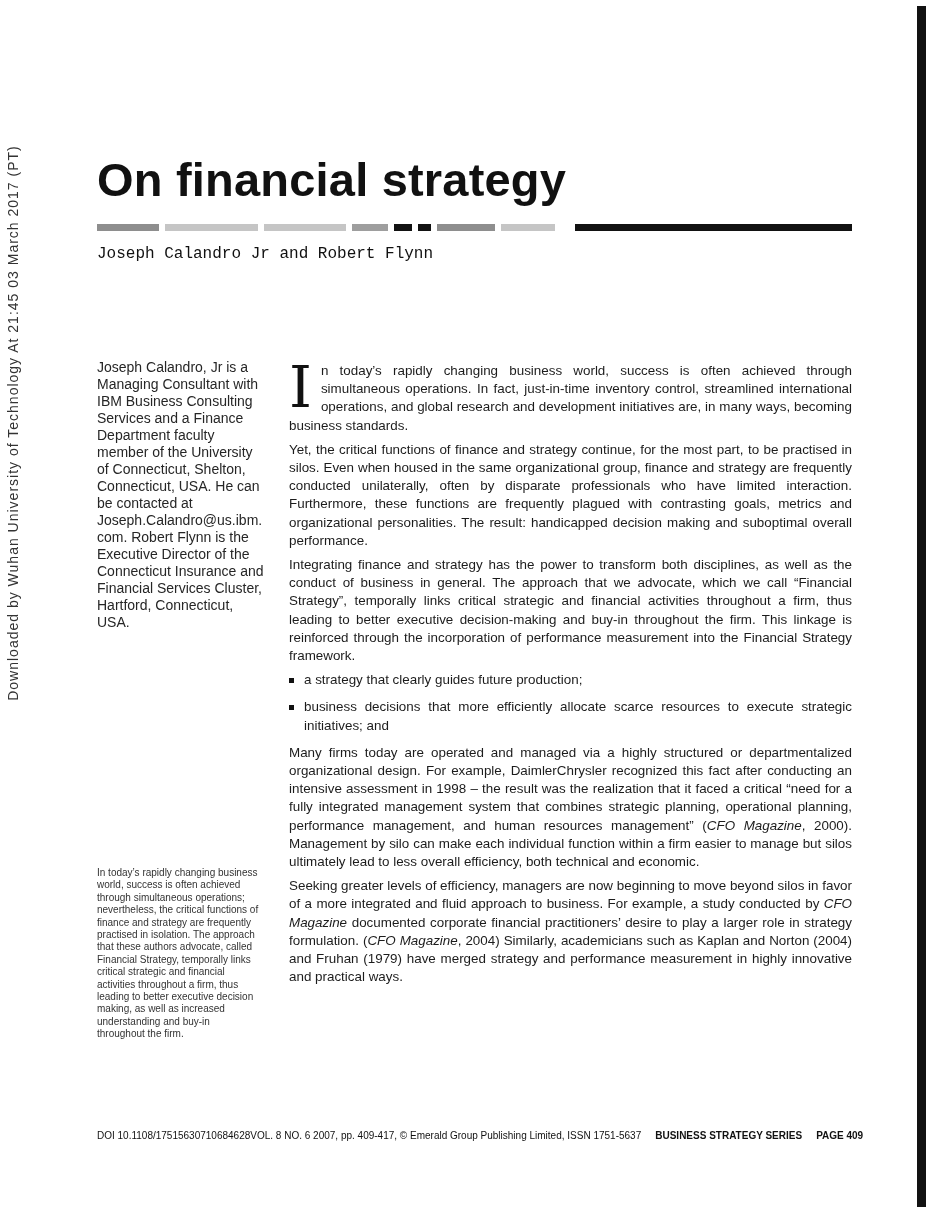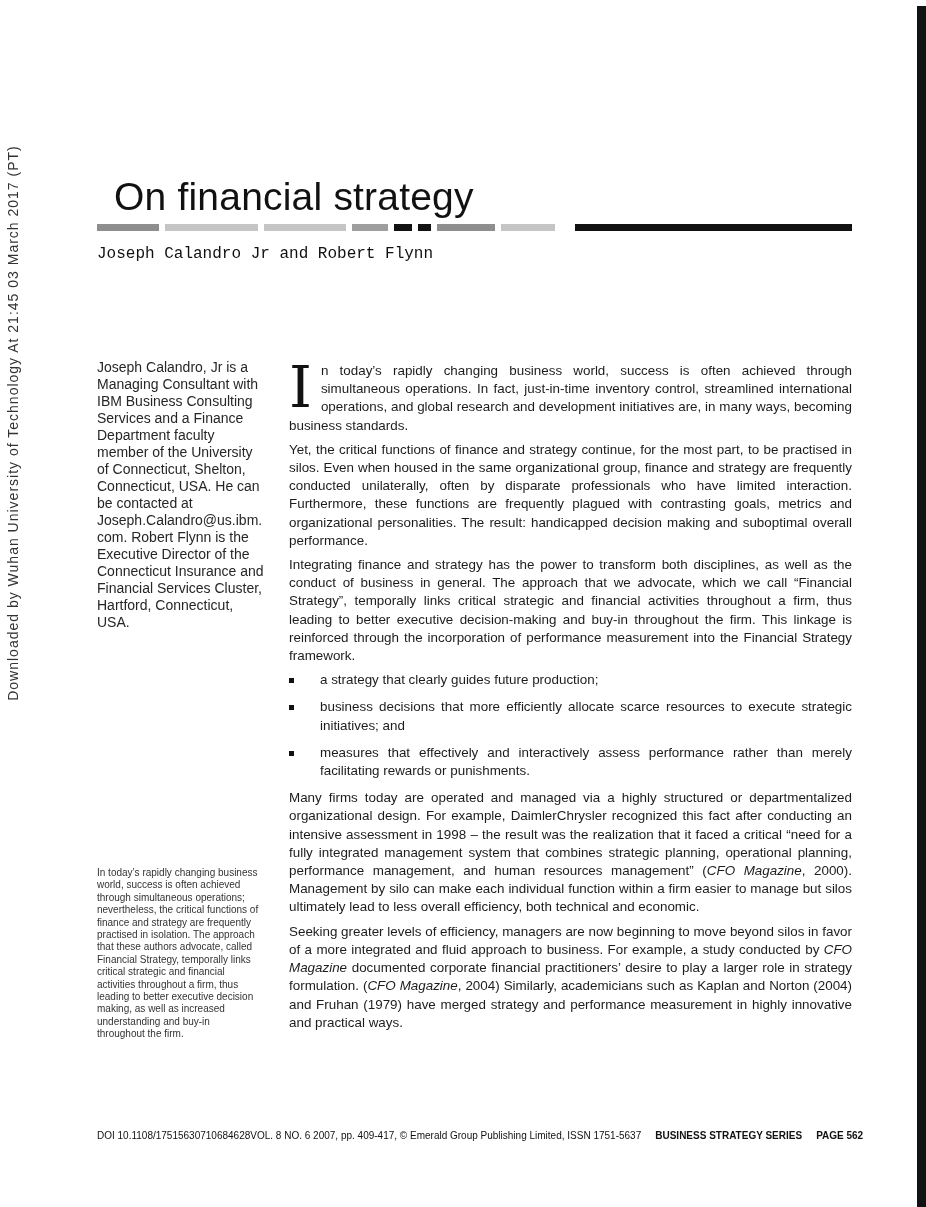--- a/index.html
+++ b/index.html
@@ -35,24 +35,24 @@
     right: 0;
     width: 9px;
     bottom: 0;
     background: #121212;
   }
 
   .title {
     position: absolute;
     left: 97px;
     top: 158px;
-    margin: 17px;
-    font-size: 39px;
+    margin: 0;
+    font-size: 47px;
     line-height: 44px;
-    font-weight: normal;
+    font-weight: bold;
     color: #111111;
     letter-spacing: 0.2px;
   }
 
   
   .title-rule {
     position: absolute;
     left: 97px;
     top: 224px;
     width: 755px;
@@ -121,21 +121,20 @@
   }
 
   .bullets {
     list-style: none;
     margin: 2px 0 8px 0;
     padding: 0;
   }
   .bullets li {
     display: flex;
     margin-bottom: 9px;
-    gap: 16px;
   }
   .sq {
     flex: none;
     width: 5px;
     height: 5px;
     background: #111111;
     margin: 7px 10px 0 0;
   }
   .bt { flex: 1; text-align: justify; }
 
@@ -180,31 +179,27 @@
     <p>Integrating finance and strategy has the power to transform both disciplines, as well as the conduct of business in general. The approach that we advocate, which we call “Financial Strategy”, temporally links critical strategic and financial activities throughout a firm, thus leading to better executive decision-making and buy-in throughout the firm. This linkage is reinforced through the incorporation of performance measurement into the Financial Strategy framework.</p>
     <ul class="bullets">
       <li>
         <span class="sq"></span>
         <span class="bt">a strategy that clearly guides future production;</span>
       </li>
       <li>
         <span class="sq"></span>
         <span class="bt">business decisions that more efficiently allocate scarce resources to execute strategic initiatives; and</span>
       </li>
-      <li>
-        <span class="sq"></span>
-        <span class="bt">measures that effectively and interactively assess performance rather than merely facilitating rewards or punishments.</span>
-      </li>
     </ul>
     <p><span>Many firms today are operated and managed via a highly structured or departmentalized organizational design. For example, DaimlerChrysler recognized this fact after conducting an intensive assessment in 1998 – the result was the realization that it faced a critical “need for a fully integrated management system that combines strategic planning, operational planning, performance management, and human resources management” (</span><span style="font-style: italic;">CFO Magazine</span><span>, 2000). Management by silo can make each individual function within a firm easier to manage but silos ultimately lead to less overall efficiency, both technical and economic.</span></p>
     <p><span>Seeking greater levels of efficiency, managers are now beginning to move beyond silos in favor of a more integrated and fluid approach to business. For example, a study conducted by </span><span style="font-style: italic;">CFO Magazine</span><span> documented corporate financial practitioners’ desire to play a larger role in strategy formulation. (</span><span style="font-style: italic;">CFO Magazine</span><span>, 2004) Similarly, academicians such as Kaplan and Norton (2004) and Fruhan (1979) have merged strategy and performance measurement in highly innovative and practical ways.</span></p>
   </main>
 
   <footer class="footer">
     <span class="doi">DOI 10.1108/17515630710684628</span>
     <span class="cite">VOL. 8 NO. 6 2007, pp. 409-417, © Emerald Group Publishing Limited, ISSN 1751-5637</span>
     <span class="fdiv"></span>
     <span class="journal">BUSINESS STRATEGY SERIES</span>
     <span class="fdiv"></span>
-    <span class="pageno">PAGE 562</span>
+    <span class="pageno">PAGE 409</span>
   </footer>
 
 </div>
 
 </body></html>

